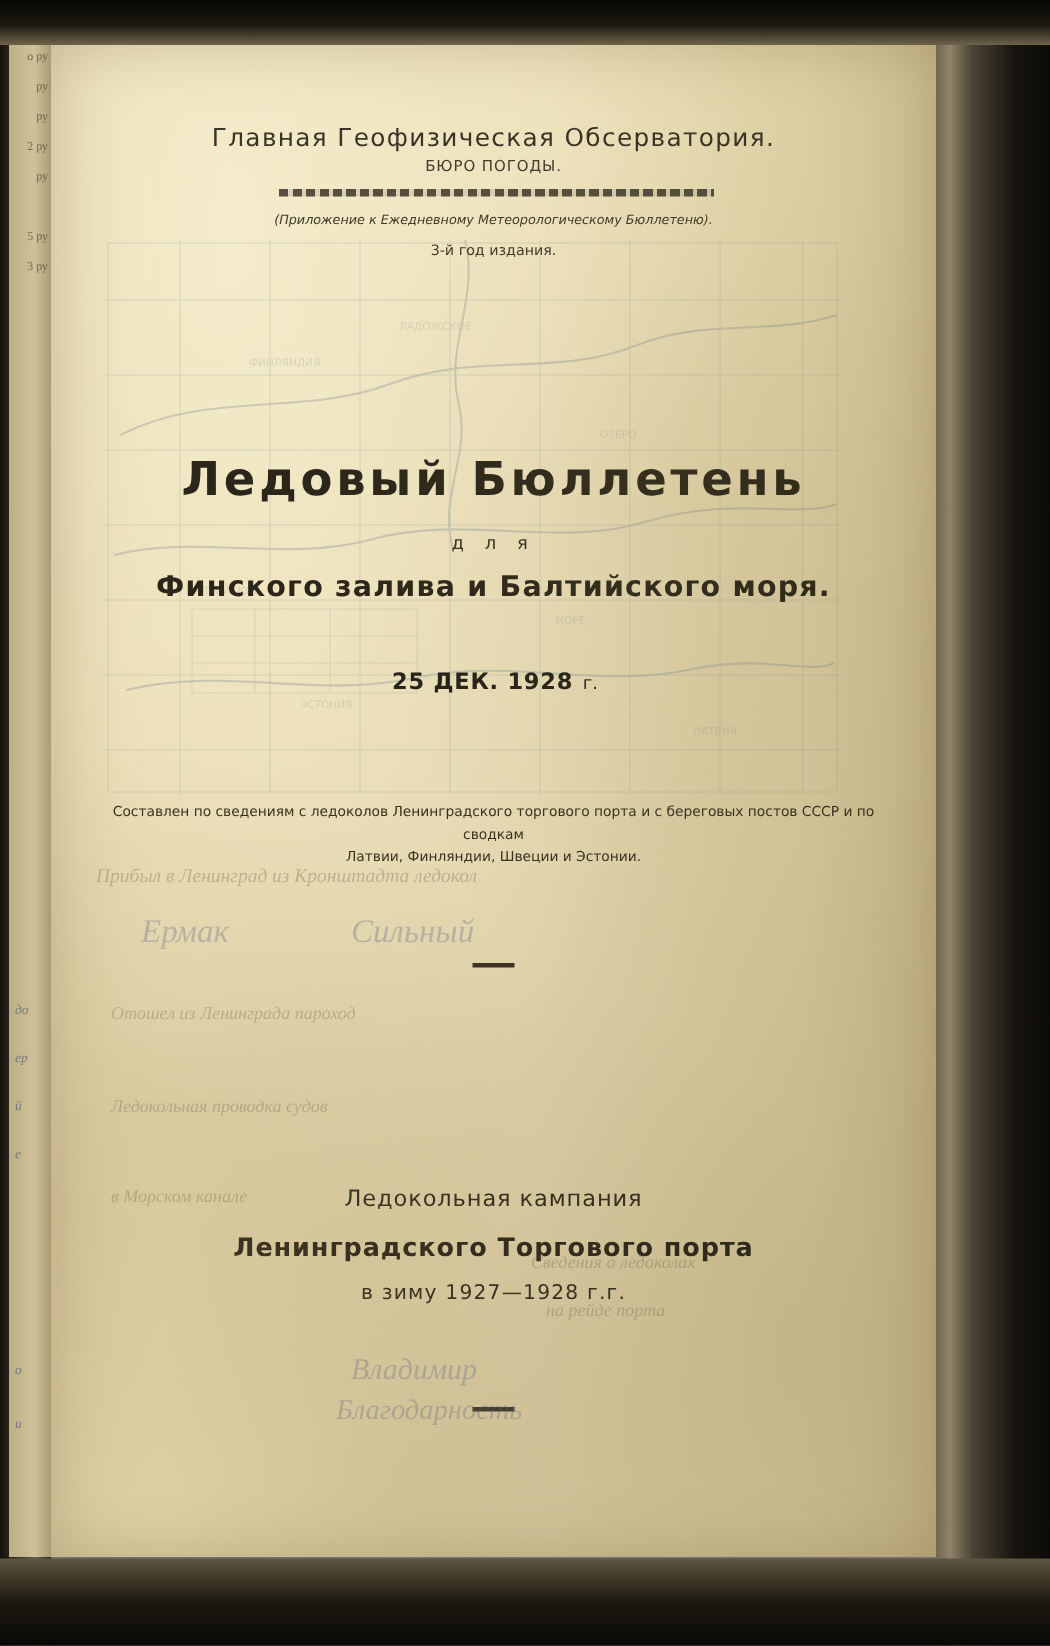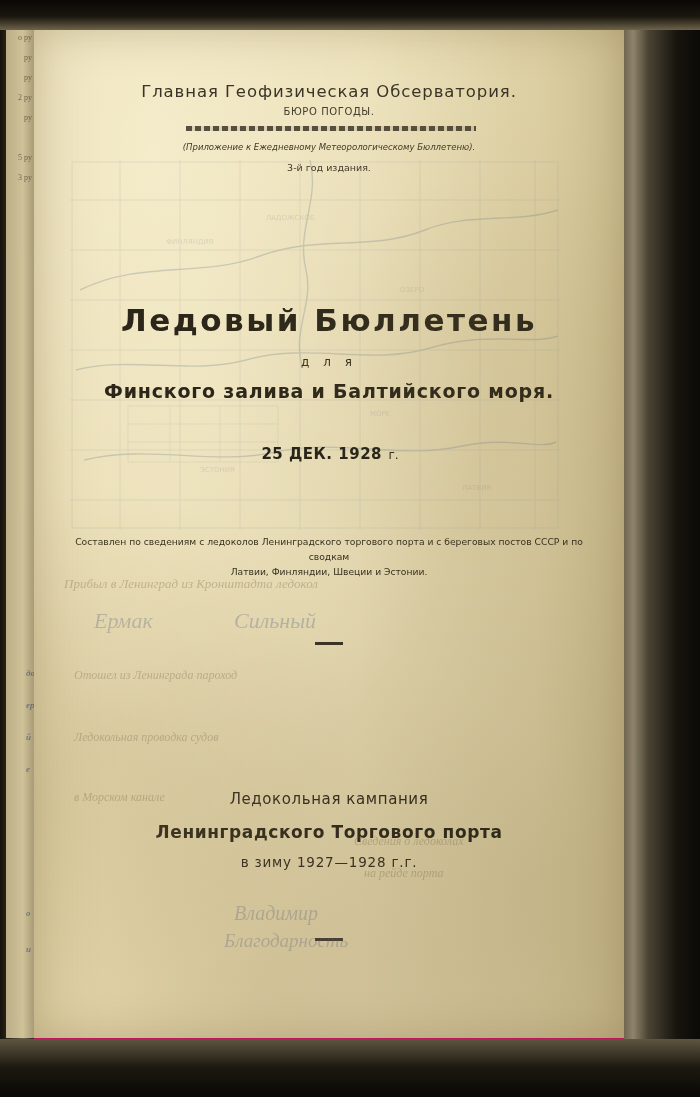--- a/index.html
+++ b/index.html
@@ -11,21 +11,21 @@
     width: 700px;
     height: 1097px;
     overflow: hidden;
     font-family: "Liberation Sans", sans-serif;
   }
 
   .scan {
     position: relative;
     width: 700px;
     height: 1097px;
-    background: #be185d;
+    background: #737373;
     overflow: hidden;
   }
 
   
   .gutter-left {
     position: absolute;
     left: 0; top: 0;
     width: 34px; height: 1097px;
     background: linear-gradient(to right, #14120c 0%, #3a3227 35%, #6b6150 70%, #2a251c 100%);
   }
@@ -52,22 +52,21 @@
     overflow: hidden;
     white-space: pre;
   }
   .facing-hand {
     position: absolute;
     font-family: "Liberation Serif", serif;
     font-style: italic;
     color: #2f4b7a;
     opacity: .55;
     font-size: 9px;
-    left: 20px;
-    font-weight: bold;
+    left: 4px;
   }
 
   
   .gutter-right {
     position: absolute;
     right: 0; top: 0;
     width: 76px; height: 1097px;
     background: linear-gradient(to left, #0b0a07 0%, #17140e 30%, #4a4334 68%, #8f846a 88%, #6f664f 100%);
   }
   .edge-top {

